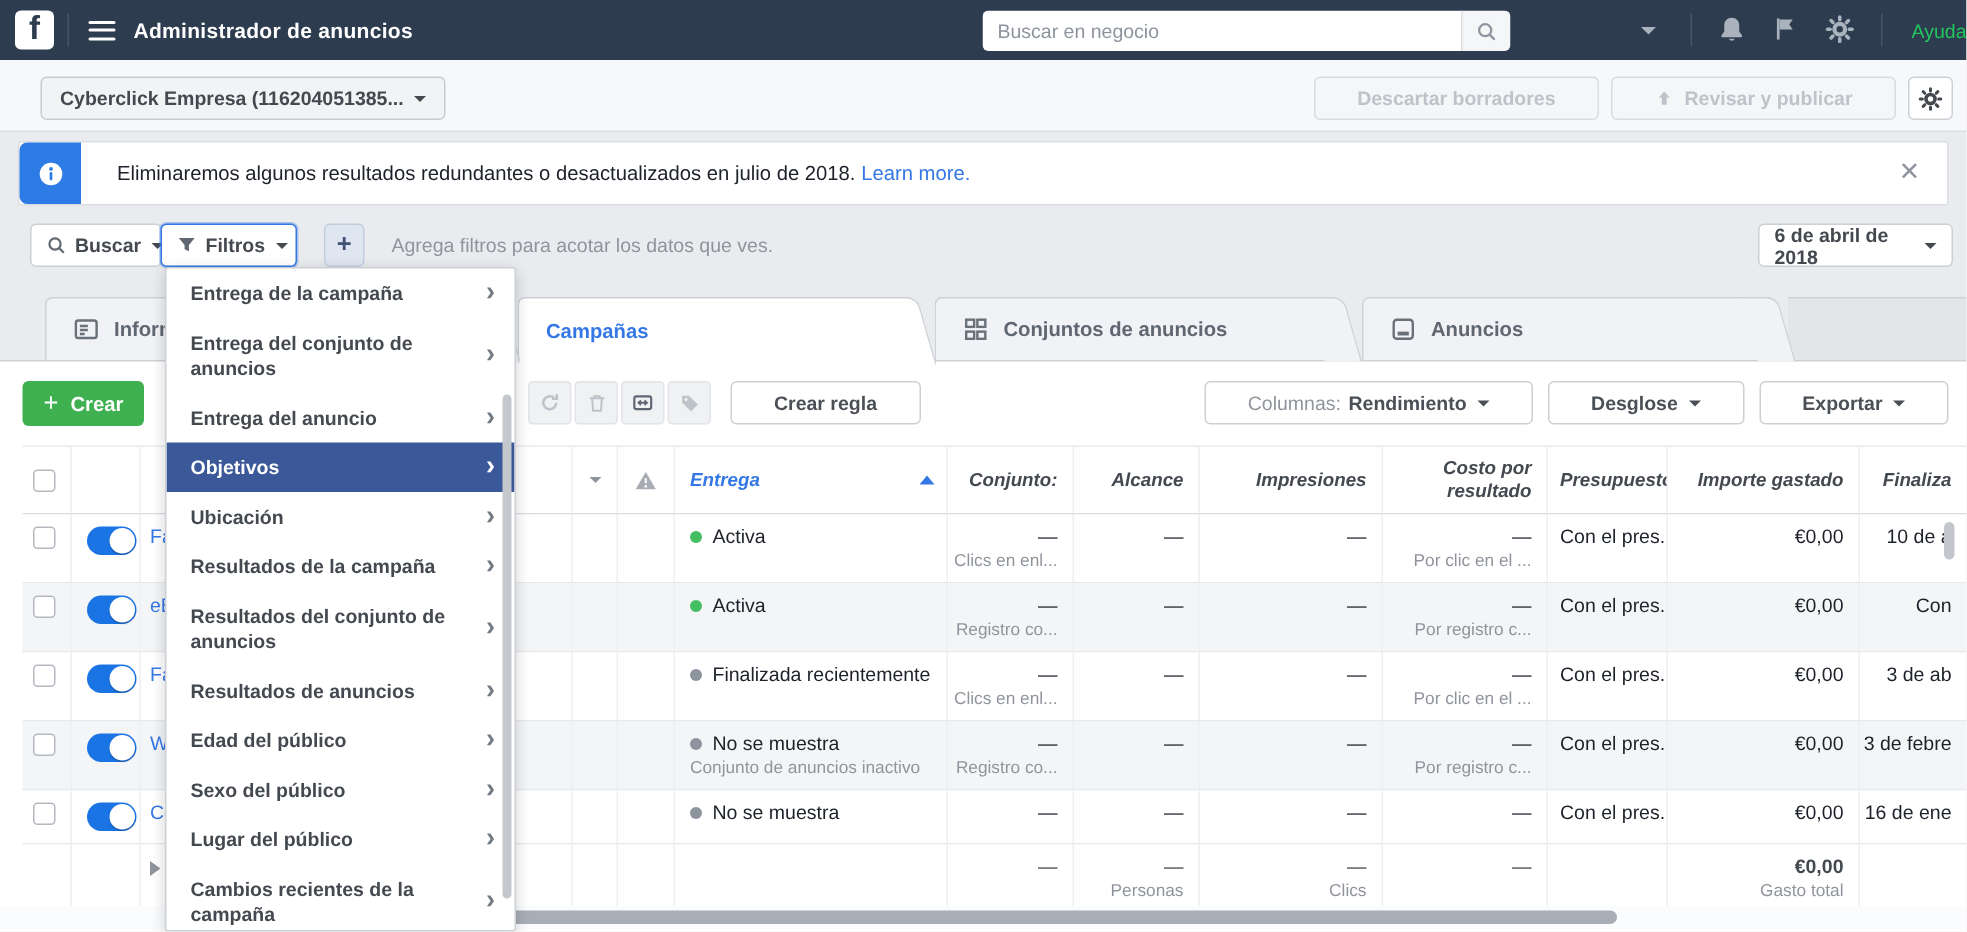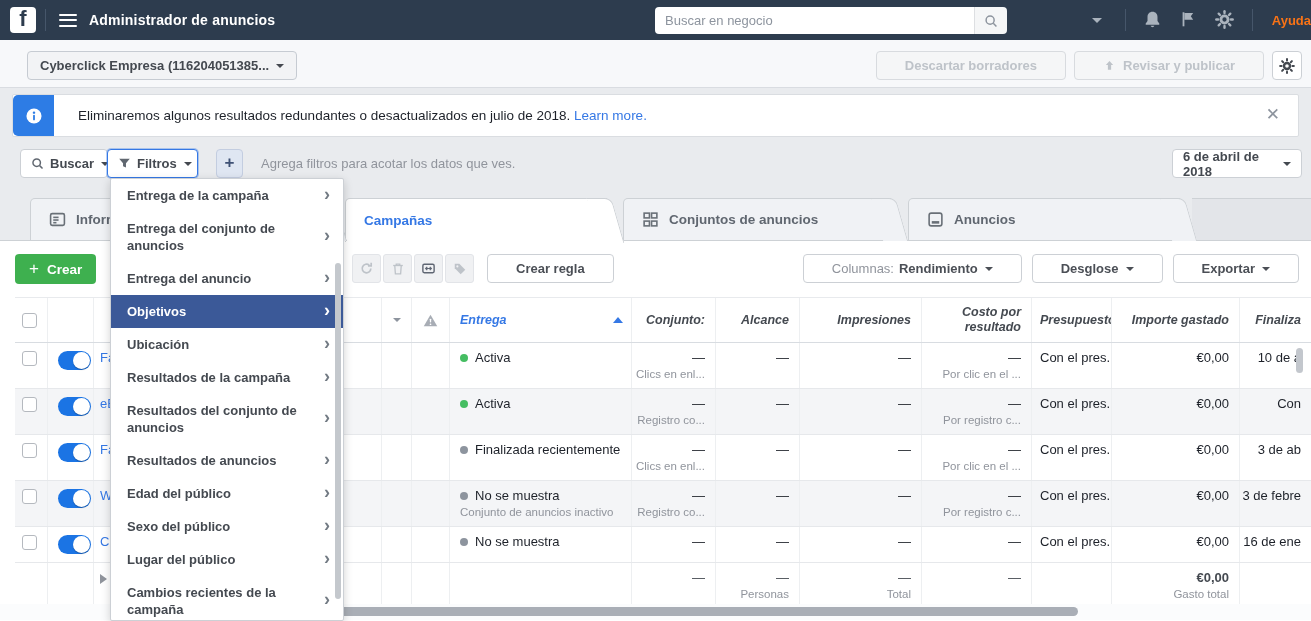--- a/index.html
+++ b/index.html
@@ -13,21 +13,21 @@
   .hamburger { width:18px; height:13px; display:flex; flex-direction:column; justify-content:space-between; margin:0 12px 0 4px; cursor:pointer; }
   .hamburger span { display:block; height:2px; background:#fff; border-radius:1px; }
   .nav-title { color:#fff; font-size:14px; font-weight:bold; letter-spacing:.2px; }
   .nav-search { position:absolute; left:655px; top:7px; width:352px; height:27px; display:flex; border-radius:4px; overflow:hidden; }
   .nav-search input { flex:1; border:none; outline:none; padding:0 10px; font-size:13px; color:#1d2129; font-family:inherit; background:#fff; }
   .nav-search input::placeholder { color:#8d949e; }
   .search-btn { width:33px; background:#f5f6f7; border-left:1px solid #dddfe2; display:flex; align-items:center; justify-content:center; color:#8d949e; cursor:pointer; }
   .nav-right { position:absolute; right:0; top:0; height:40px; display:flex; align-items:center; color:#aab3bd; }
   .nav-caret { border:5px solid transparent; border-top-color:#aab3bd; margin:5px 14px 0 0; cursor:pointer; }
   .nav-icon { width:20px; height:20px; margin:0 8px; cursor:pointer; color:#aab3bd; }
-  .nav-help { color:#f97316; font-weight:bold; font-size:13px; margin:0 0 0 10px; white-space:nowrap; cursor:pointer; }
+  .nav-help { color:#22c55e; font-weight:normal; font-size:13px; margin:0 0 0 10px; white-space:nowrap; cursor:pointer; }
 
   
   .subheader { position:absolute; left:0; top:40px; width:1311px; height:48px; background:#f7f8fa; border-bottom:1px solid #d9dce1; z-index:10; }
   .account-btn { position:absolute; left:27px; top:11px; height:29px; background:#f2f3f5; border:1px solid #c6cbd2; border-radius:4px; display:flex; align-items:center; padding:0 12px; font-weight:bold; color:#444950; cursor:pointer; }
   .btn { height:29px; border:1px solid #ccd0d5; border-radius:4px; background:#f5f6f7; display:inline-flex; align-items:center; padding:0 28px; font-weight:bold; color:#4b4f56; font-size:13px; cursor:pointer; white-space:nowrap; }
   .btn.disabled { color:#bec3c9; cursor:default; background:#f5f6f7; border-color:#d8dbdf; }
   .sub-actions { position:absolute; right:9px; top:11px; display:flex; gap:8px; }
   .gear-btn { width:30px; justify-content:center; padding:0; color:#444950; background:#fff; }
   .caret-down { border:4px solid transparent; border-top-color:currentColor; margin-left:7px; margin-top:4px; flex:none; }
 
@@ -574,21 +574,21 @@
       <div class="cell"></div>
       <div class="cell num">
           <div class="main">—</div>
         </div>
       <div class="cell num">
         <div class="main">—</div>
         <div class="sub">Personas</div>
       </div>
       <div class="cell num">
         <div class="main">—</div>
-        <div class="sub">Total</div>
+        <div class="sub">Clics</div>
       </div>
       <div class="cell num">
           <div class="main">—</div>
         </div>
       <div class="cell"></div>
       <div class="cell num">
         <div class="main spent-total">€0,00</div>
         <div class="sub">Gasto total</div>
       </div>
       <div class="cell"></div>

